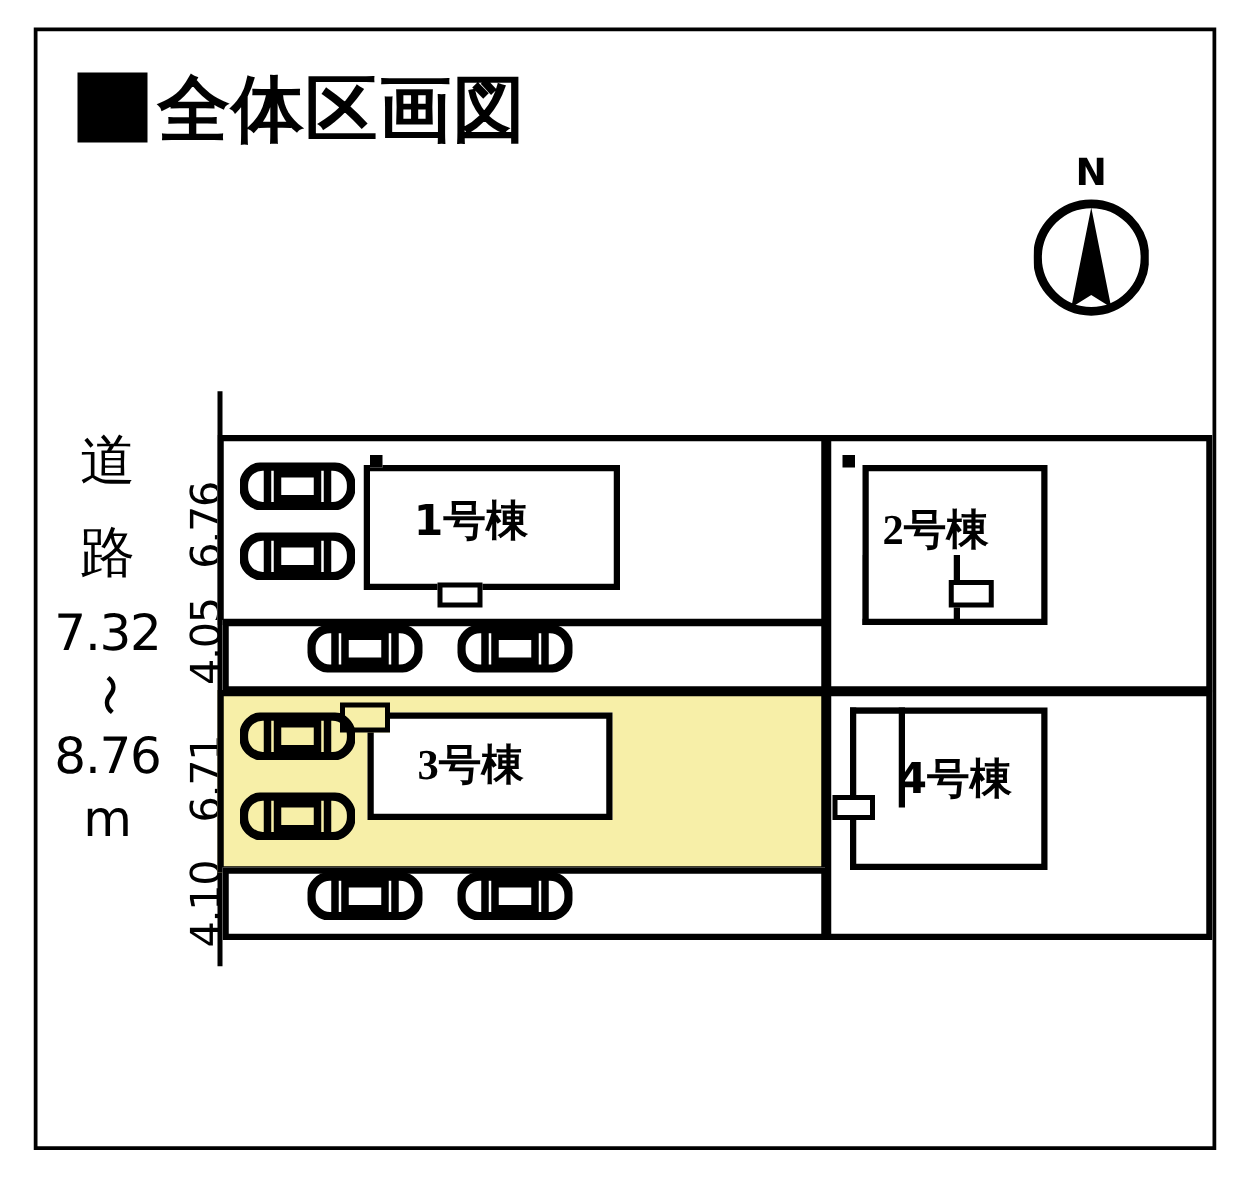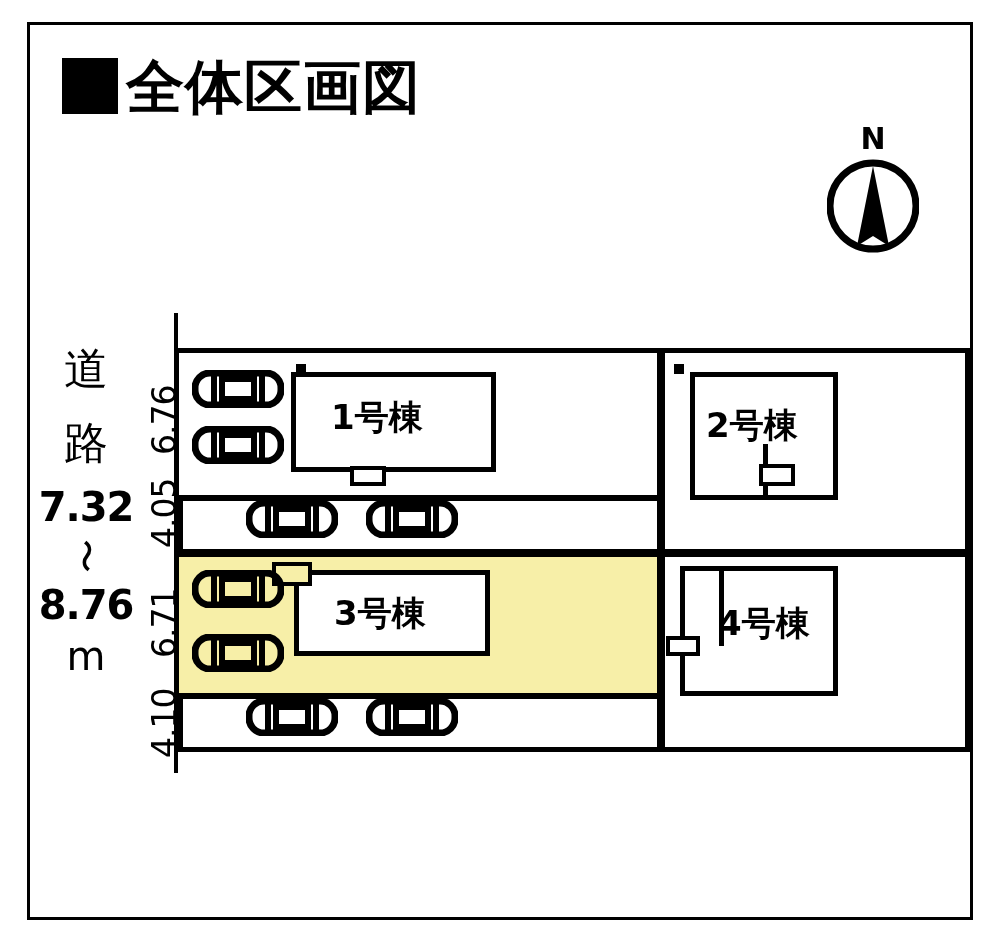--- a/index.html
+++ b/index.html
@@ -89,21 +89,21 @@
     font-family: "DejaVu Sans", "Liberation Sans", sans-serif;
   }
   .road-kanji {
     font-size: 44px;
     line-height: 74px;
     font-weight: 400;
   }
   .road-num {
     font-size: 40px;
     line-height: 54px;
-    font-weight: 700;
+    font-weight: 400;
     letter-spacing: -1px;
   }
   .road-tilde {
     font-size: 34px;
     line-height: 44px;
     transform: rotate(90deg);
     font-weight: 400;
   }
   .road-unit {
     font-size: 40px;
@@ -225,26 +225,26 @@
     <div class="lot" style="left:4px; top:346px; width:484px; height:58px;"></div>
 
     <div class="lot" style="left:486px; top:204px; width:310px; height:200px;"></div>
 
     <div class="bldg" style="left:117px; top:24px; width:205px; height:100px;"></div>
     <div class="bldg-label" style="left:157px; top:52px;">1号棟</div>
     <div class="porch" style="left:176px; top:118px; width:36px; height:20px;"></div>
 
     <div class="bldg" style="left:516px; top:24px; width:148px; height:128px;"></div>
     <div class="bldg" style="left:516px; top:96px; width:78px; height:56px; border-top:none;"></div>
-    <div class="bldg-label" style="left:532px; top:60px;">2号棟</div>
+    <div class="bldg-label" style="left:532px; top:60px;font-family:Liberation Serif, serif;">2号棟</div>
     <div class="porch" style="left:585px; top:116px; width:36px; height:22px;"></div>
 
     <div class="bldg" style="left:122px; top:16px; width:0; height:0;"></div>
     <div class="bldg" style="left:120px; top:222px; width:196px; height:86px;"></div>
-    <div class="bldg-label" style="left:160px; top:248px;">3号棟</div>
+    <div class="bldg-label" style="left:160px; top:248px;font-family:Liberation Serif, serif;">3号棟</div>
     <div class="porch on-yellow" style="left:98px; top:214px; width:40px; height:24px;"></div>
 
     <div class="bldg" style="left:500px; top:16px; width:0; height:0;"></div>
     <div class="bldg" style="left:506px; top:218px; width:158px; height:130px;"></div>
     <div class="bldg" style="left:506px; top:218px; width:44px; height:80px; border-bottom:none;"></div>
     <div class="bldg-label" style="left:544px; top:258px;">4号棟</div>
     <div class="porch" style="left:492px; top:288px; width:34px; height:20px;"></div>
 
     <svg class="car" style="left:18px; top:22px;" width="92" height="38" viewBox="0 0 92 38">
       <rect x="3" y="3" width="86" height="32" rx="15" fill="none" stroke="#000" stroke-width="7"></rect>

